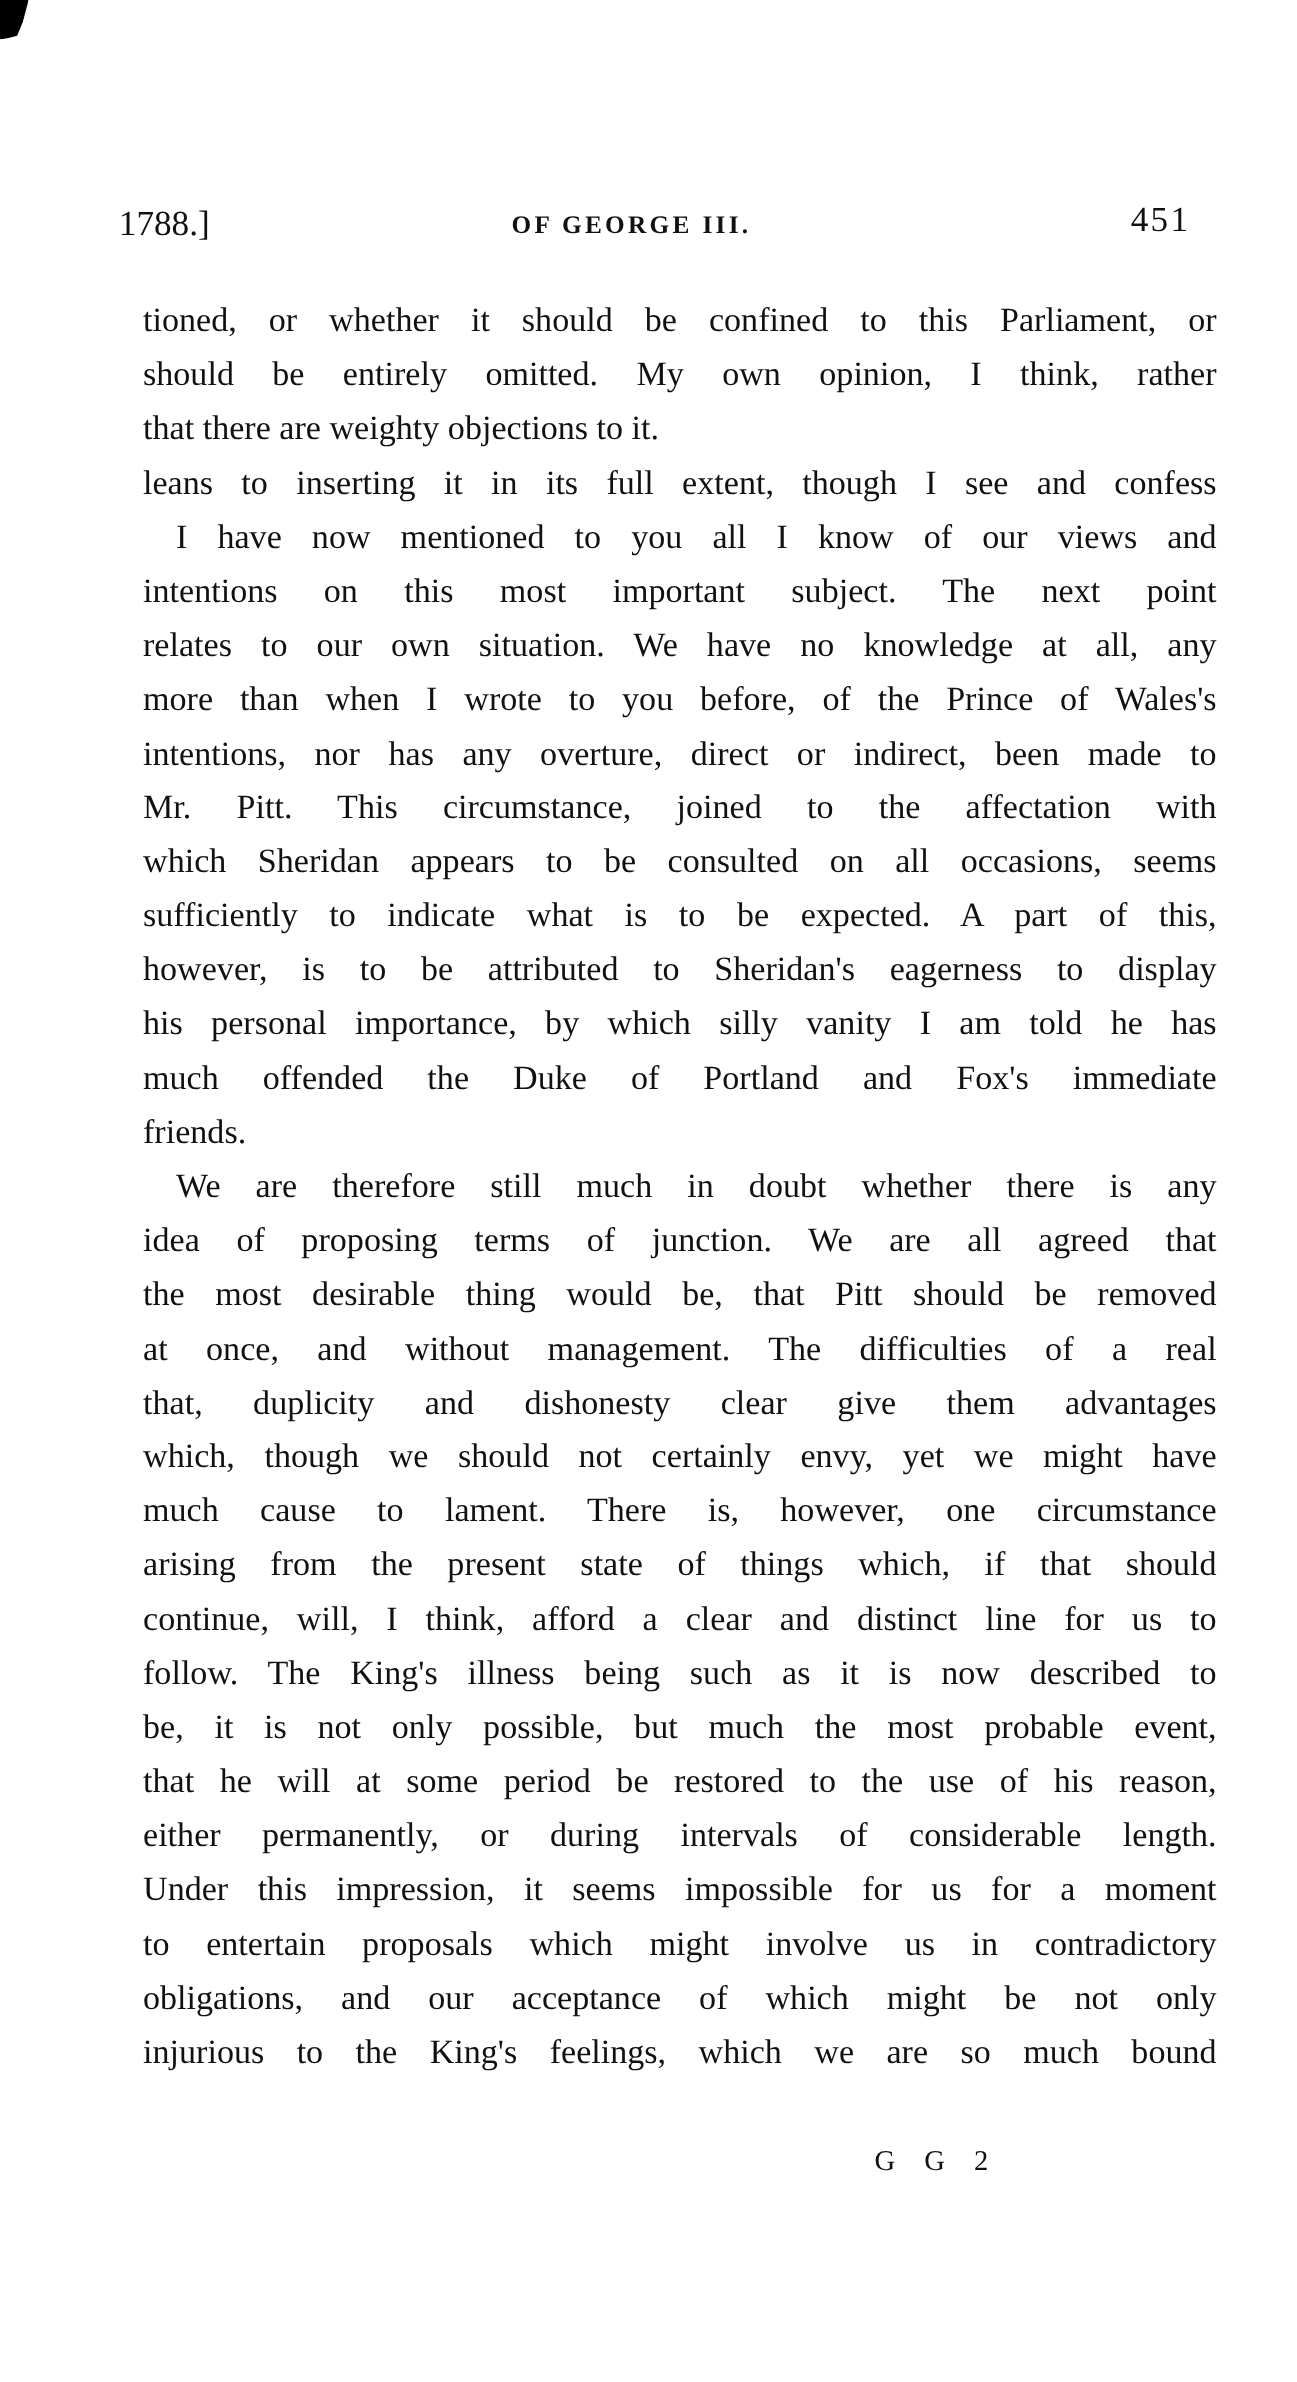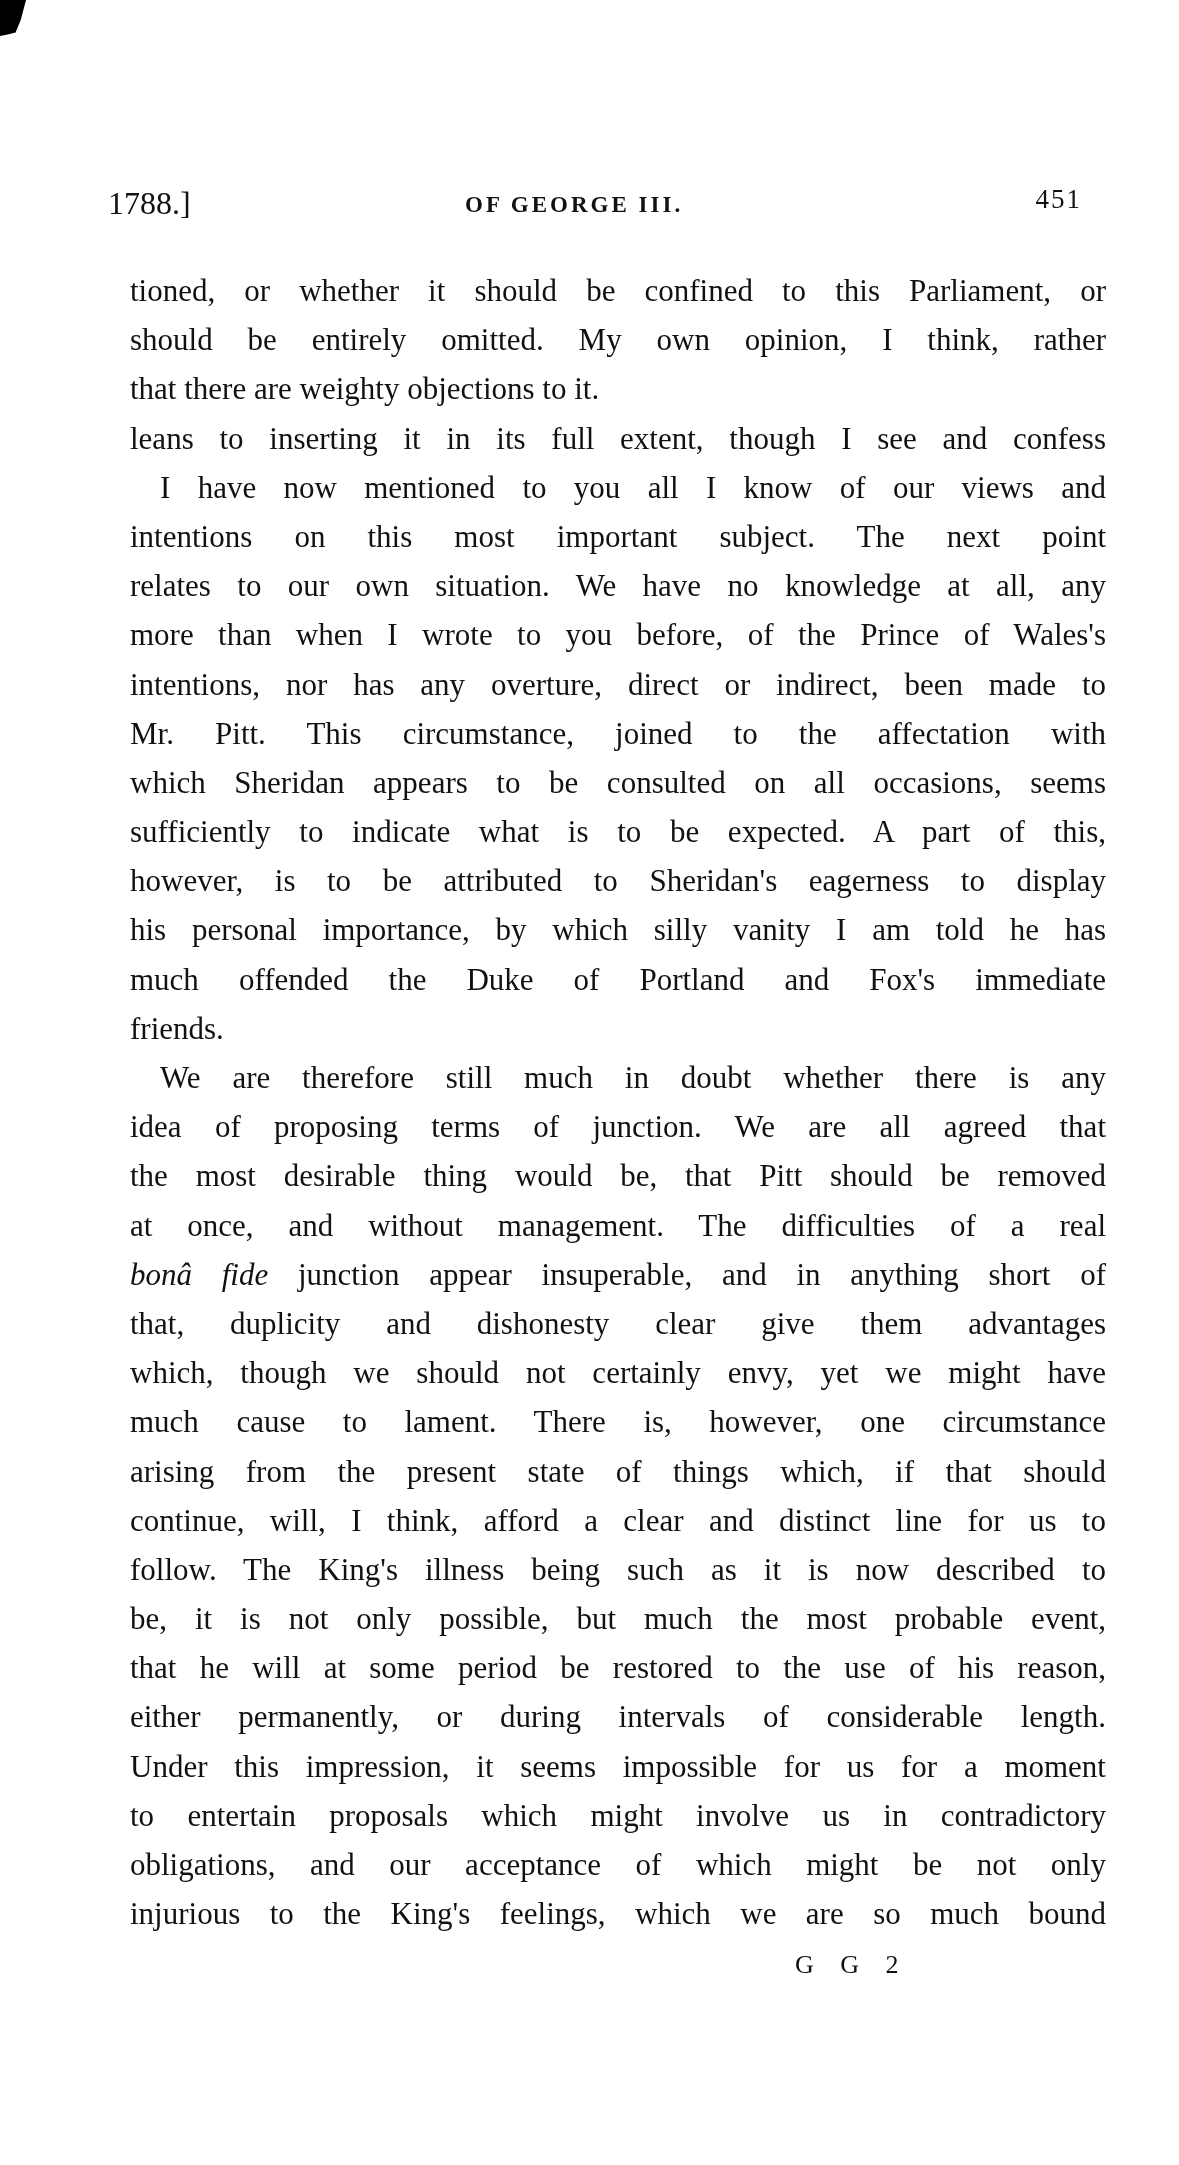--- a/index.html
+++ b/index.html
@@ -45,21 +45,21 @@
       top: 4px;
       font-size: 23px;
       line-height: 30px;
       letter-spacing: 3px;
       font-weight: bold;
     }
     .rh-page {
       position: absolute;
       right: 0;
       top: -4px;
-      font-size: 27px;
+      font-size: 32px;
       line-height: 34px;
       letter-spacing: 2px;
     }
     .body-text {
       position: absolute;
       left: 104px;
       top: 266px;
       width: 976px;
       margin-left: 26px;
     }
@@ -123,21 +123,20 @@
     <span class="line">his personal importance, by which silly vanity I am told he has</span>
     <span class="line">much offended the Duke of Portland and Fox's immediate</span>
     <span class="line last">friends.</span>
   </div>
 
   <div>
     <span class="line indent">We are therefore still much in doubt whether there is any</span>
     <span class="line">idea of proposing terms of junction.  We are all agreed that</span>
     <span class="line">the most desirable thing would be, that Pitt should be removed</span>
     <span class="line">at once, and without management.  The difficulties of a real</span>
-    <span class="line"><em>bonâ fide</em> <span>junction appear insuperable, and in anything short of</span></span>
     <span class="line">that, duplicity and dishonesty clear give them advantages</span>
     <span class="line">which, though we should not certainly envy, yet we might have</span>
     <span class="line">much cause to lament.  There is, however, one circumstance</span>
     <span class="line">arising from the present state of things which, if that should</span>
     <span class="line">continue, will, I think, afford a clear and distinct line for us to</span>
     <span class="line">follow.  The King's illness being such as it is now described to</span>
     <span class="line">be, it is not only possible, but much the most probable event,</span>
     <span class="line">that he will at some period be restored to the use of his reason,</span>
     <span class="line">either permanently, or during intervals of considerable length.</span>
     <span class="line">Under this impression, it seems impossible for us for a moment</span>

